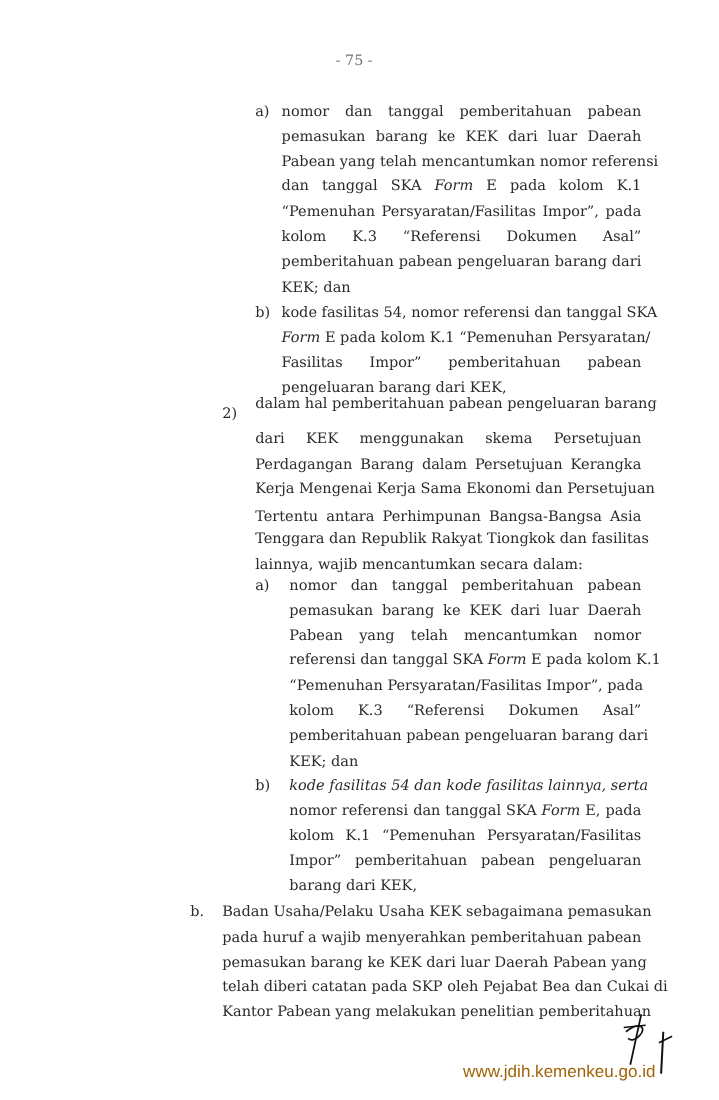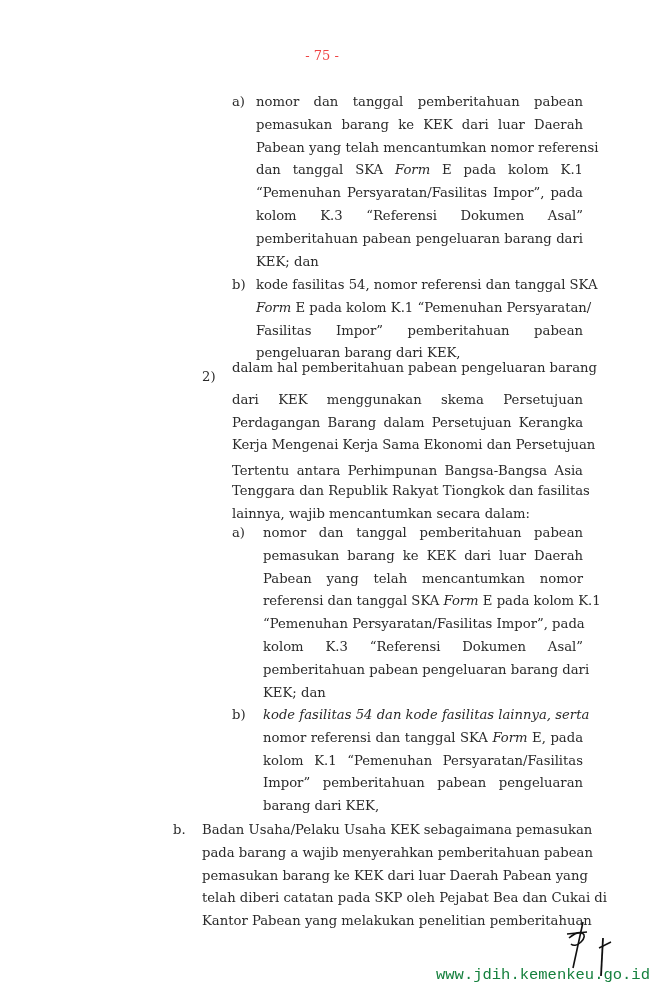--- a/index.html
+++ b/index.html
@@ -1,26 +1,26 @@
 <!DOCTYPE html>
 <html><head>
 <meta charset="utf-8">
 <style>
   html, body { margin: 0; padding: 0; background: #ffffff; }
   body { width: 654px; height: 1000px; position: relative; overflow: hidden;
          font-family: "DejaVu Serif", "Liberation Serif", serif; color: #2a2a2a; }
   .page-number { position: absolute; top: 48px; left: 0; width: 644px; text-align: center;
-                 font-size: 13px; color: #ef4444; }
+                 font-size: 13px; color: #737373; }
   .line { position: absolute; font-size: 13.2px; line-height: 16px; white-space: nowrap;
           text-align: justify; text-align-last: justify; height: 16px; }
   .line.last { text-align-last: left; }
   .marker { position: absolute; font-size: 13.2px; line-height: 16px; }
   .it { font-style: italic; }
-  .url { position: absolute; left: 436px; top: 966px; font-family: Liberation Mono, monospace;
-         font-size: 15.5px; color: #15803d; }
+  .url { position: absolute; left: 421px; top: 966px; font-family: Liberation Sans, sans-serif;
+         font-size: 15.5px; color: #a16207; }
   .sig { position: absolute; left: 555px; top: 920px; width: 60px; height: 60px; }
 </style>
 </head>
 <body>
 
 <div class="page-number">- 75 -</div>
 
 <div id="doc">
     <div class="marker" style="left: 232px; top: 94px;">a)</div>
     <div class="line" style="left: 256px; width: 327px; top: 94px;">nomor dan tanggal pemberitahuan pabean</div>
@@ -54,21 +54,21 @@
     <div class="line" style="left: 263px; width: 320px; top: 661.8px;">pemberitahuan pabean pengeluaran barang dari</div>
     <div class="line last" style="left: 263px; width: 320px; top: 684.6px;">KEK; dan</div>
     <div class="marker" style="left: 232px; top: 707px;">b)</div>
     <div class="line" style="left: 263px; width: 320px; top: 707px; font-style: italic;">kode fasilitas 54 dan kode fasilitas lainnya, serta</div>
     <div class="line" style="left: 263px; width: 320px; top: 729.8px;">nomor referensi dan tanggal SKA <span class="it">Form</span> E, pada</div>
     <div class="line" style="left: 263px; width: 320px; top: 752.6px;">kolom K.1 “Pemenuhan Persyaratan/Fasilitas</div>
     <div class="line" style="left: 263px; width: 320px; top: 775.4px;">Impor” pemberitahuan pabean pengeluaran</div>
     <div class="line last" style="left: 263px; width: 320px; top: 798.2px;">barang dari KEK,</div>
     <div class="marker" style="left: 173px; top: 822px;">b.</div>
     <div class="line" style="left: 202px; width: 381px; top: 822px;">Badan Usaha/Pelaku Usaha KEK sebagaimana pemasukan</div>
-    <div class="line" style="left: 202px; width: 381px; top: 844.8px;">pada barang a wajib menyerahkan pemberitahuan pabean</div>
+    <div class="line" style="left: 202px; width: 381px; top: 844.8px;">pada huruf a wajib menyerahkan pemberitahuan pabean</div>
     <div class="line" style="left: 202px; width: 381px; top: 867.6px;">pemasukan barang ke KEK dari luar Daerah Pabean yang</div>
     <div class="line" style="left: 202px; width: 381px; top: 890.4px;">telah diberi catatan pada SKP oleh Pejabat Bea dan Cukai di</div>
     <div class="line" style="left: 202px; width: 381px; top: 913.2px;">Kantor Pabean yang melakukan penelitian pemberitahuan</div>
   </div>
 
 <svg class="sig" viewBox="0 0 60 60">
   <path d="M28 2 L18 48" stroke="#111" stroke-width="1.6" fill="none"></path>
   <path d="M14 18 C 26 8, 34 14, 26 22 C 22 26, 18 26, 16 24" stroke="#111" stroke-width="1.6" fill="none"></path>
   <path d="M12 14 L32 12" stroke="#111" stroke-width="1.4" fill="none"></path>
   <path d="M48 18 L46 56" stroke="#111" stroke-width="1.8" fill="none"></path>

